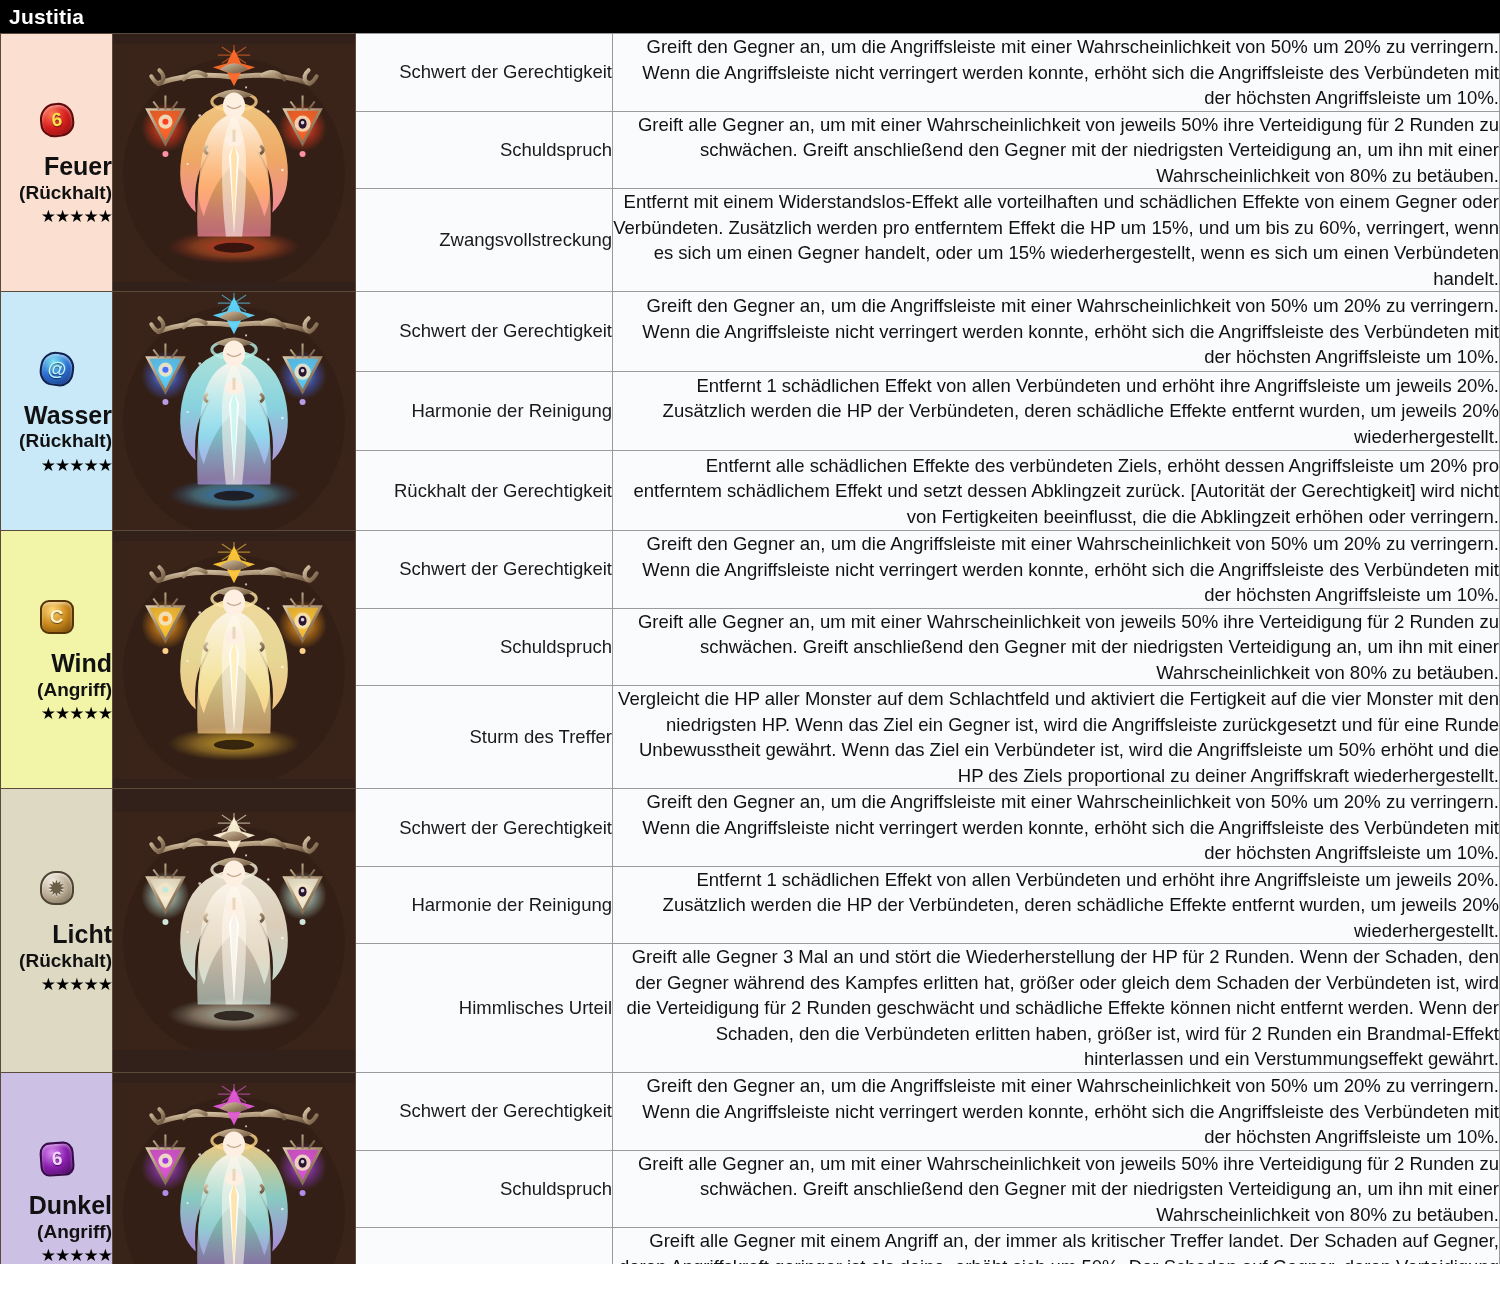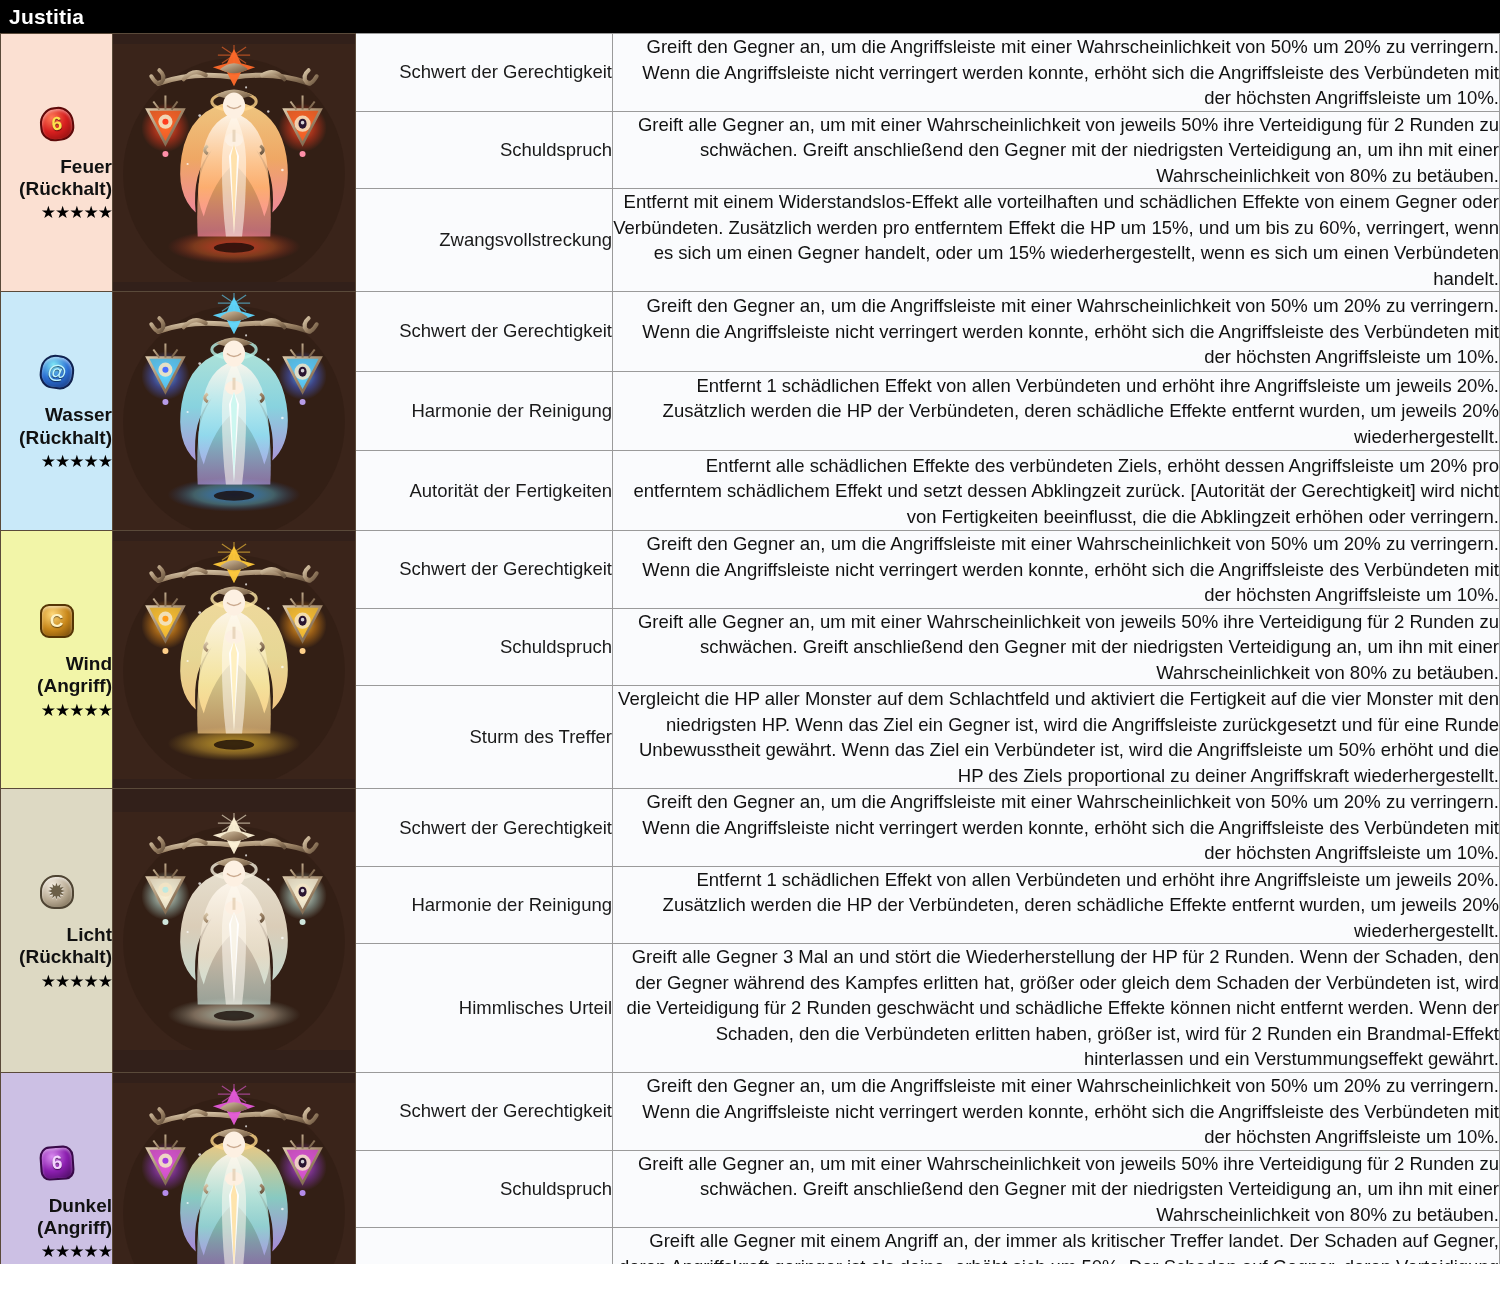--- a/index.html
+++ b/index.html
@@ -54,21 +54,21 @@
     padding: 14px 4px;
   }
   .elem-icon-wrap {
     display: flex;
     justify-content: center;
     align-items: center;
     height: 44px;
     margin-bottom: 10px;
   }
   .elem-name {
-    font-size: 19px;
+    font-size: 25px;
     font-weight: bold;
     color: #111;
     line-height: 1.18;
   }
   .elem-role {
     font-size: 19px;
     font-weight: bold;
     color: #111;
     line-height: 1.18;
     margin-left: 8px;
@@ -436,21 +436,21 @@
             </div>
           </td>
           <td class="skill-cell">Schwert der Gerechtigkeit</td>
           <td class="desc-cell">Greift den Gegner an, um die Angriffsleiste mit einer Wahrscheinlichkeit von 50% um 20% zu verringern. Wenn die Angriffsleiste nicht verringert werden konnte, erhöht sich die Angriffsleiste des Verbündeten mit der höchsten Angriffsleiste um 10%.</td>
         </tr>
         <tr>
           <td class="skill-cell">Harmonie der Reinigung</td>
           <td class="desc-cell">Entfernt 1 schädlichen Effekt von allen Verbündeten und erhöht ihre Angriffsleiste um jeweils 20%. Zusätzlich werden die HP der Verbündeten, deren schädliche Effekte entfernt wurden, um jeweils 20% wiederhergestellt.</td>
         </tr>
         <tr>
-          <td class="skill-cell">Autorität der Fertigkeiten</td>
+          <td class="skill-cell">Rückhalt der Gerechtigkeit</td>
           <td class="desc-cell">Entfernt alle schädlichen Effekte des verbündeten Ziels, erhöht dessen Angriffsleiste um 20% pro entferntem schädlichem Effekt und setzt dessen Abklingzeit zurück. [Autorität der Gerechtigkeit] wird nicht von Fertigkeiten beeinflusst, die die Abklingzeit erhöhen oder verringern.</td>
         </tr>
         <tr>
           <td class="elem-cell" rowspan="3" style="background:#f2f5a8">
             <div class="elem-icon-wrap">
               <span class="ico ico-wind">
                 <span class="glyph">C</span>
               </span>
             </div>
             <div class="elem-name">Wind</div>

